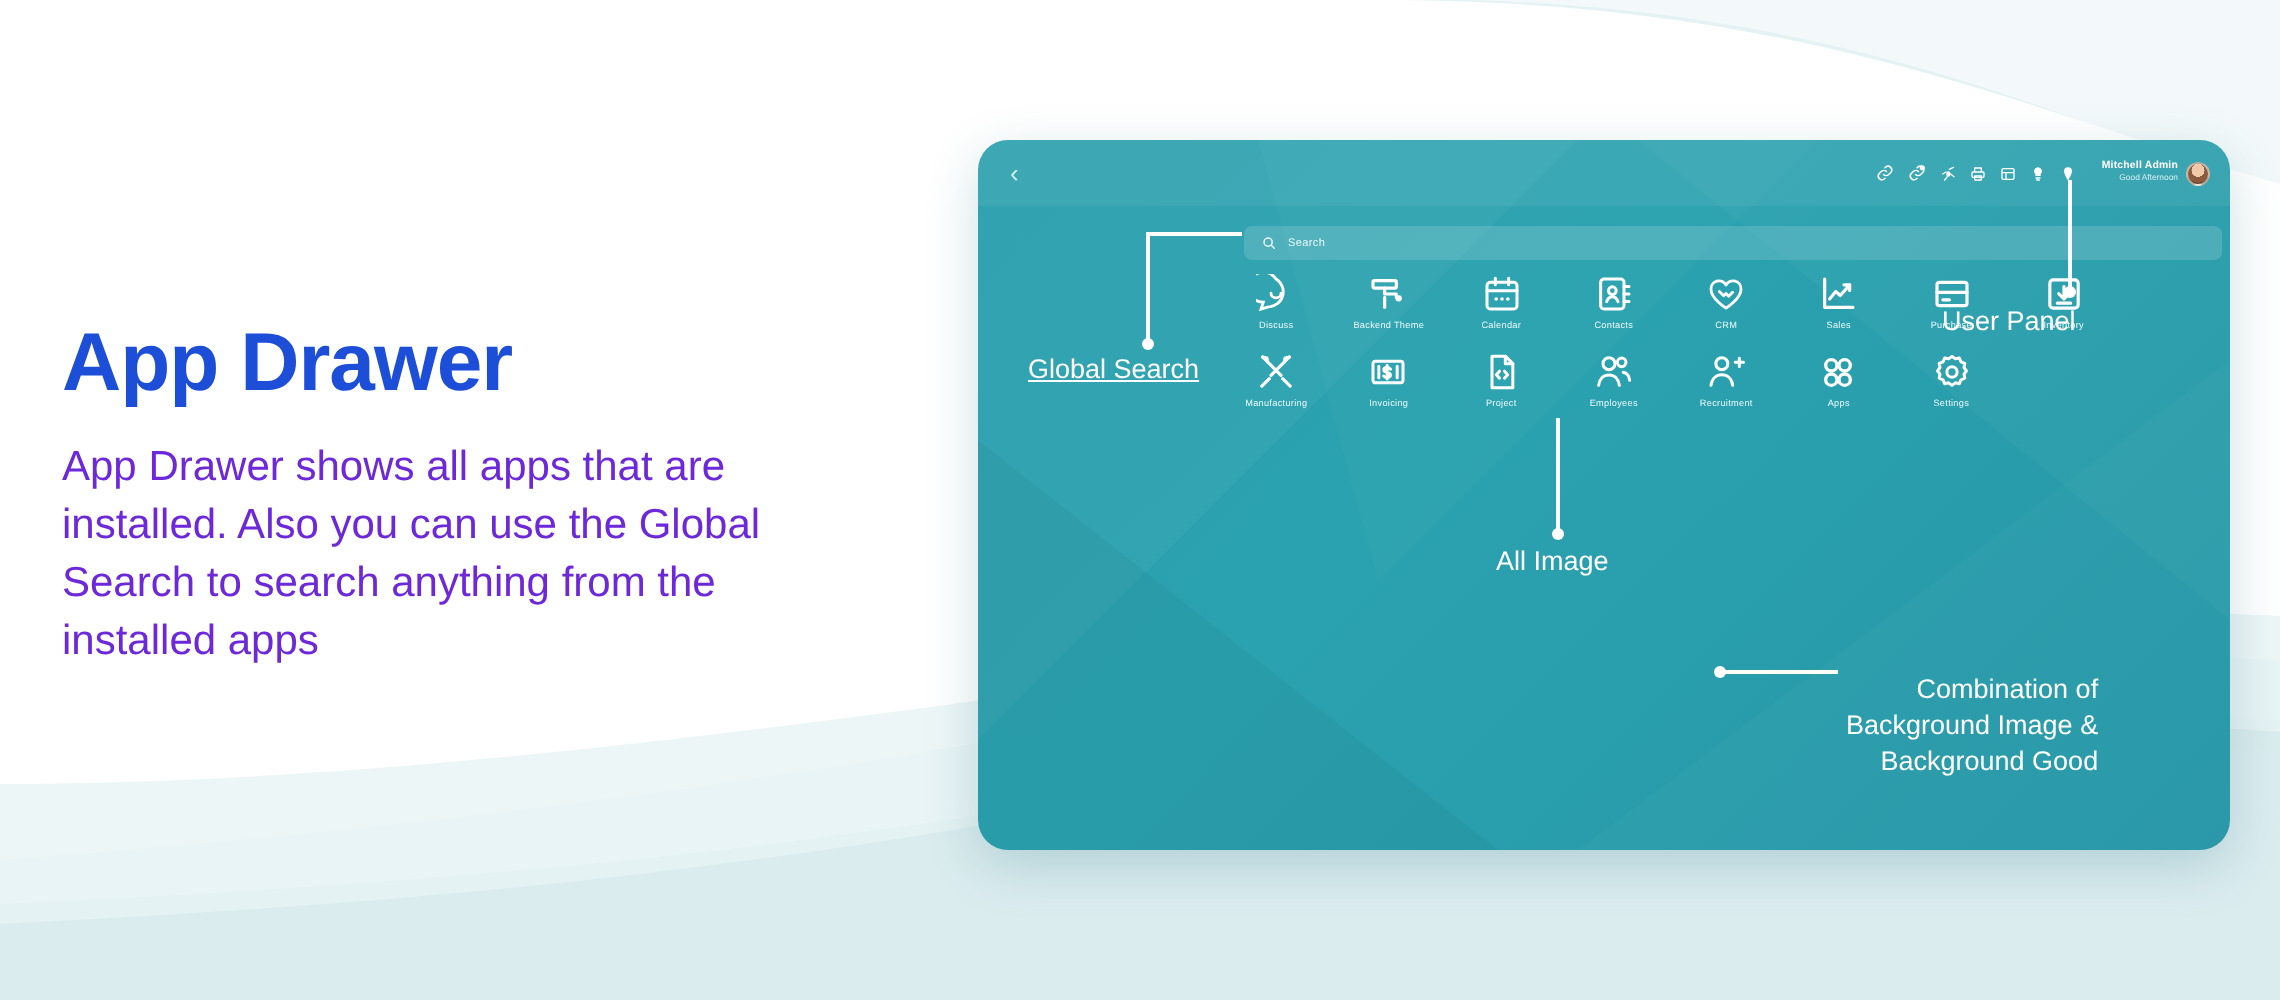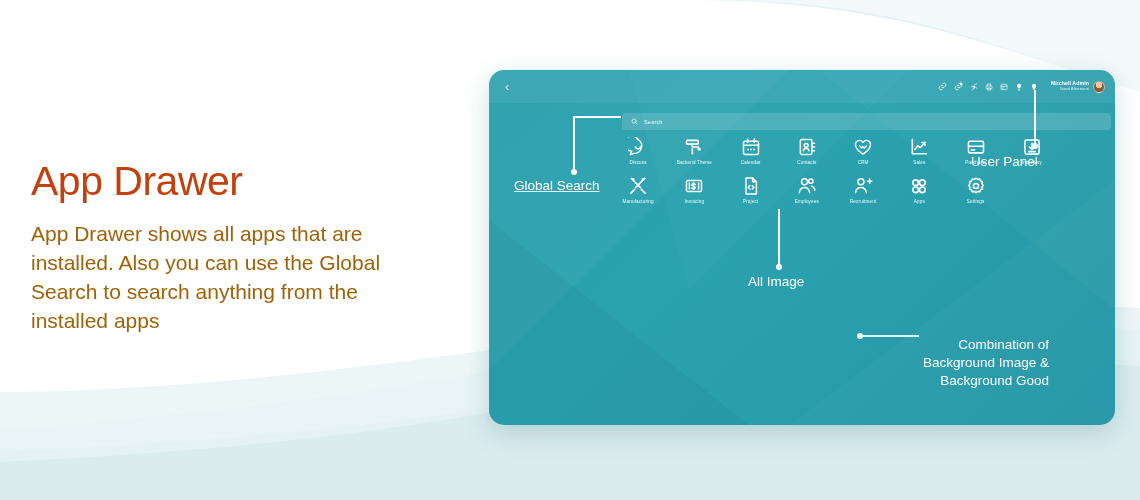--- a/index.html
+++ b/index.html
@@ -9,25 +9,25 @@
     background:#ffffff;
     position:relative;
     overflow:hidden;
   }
   
   .bg-waves { position:absolute; inset:0; z-index:0; pointer-events:none; }
 
   
   .left-copy { position:absolute; left:31px; top:160px; width:420px; z-index:3; }
   .headline {
-    font-size:41px; font-weight:normal; color:#c2410c;
+    font-size:41px; font-weight:bold; color:#1d4ed8;
     letter-spacing:-0.5px; line-height:1.05;
   }
   .body-copy {
-    margin-top:17px; font-size:21px; line-height:1.38; color:#a16207;
+    margin-top:17px; font-size:21px; line-height:1.38; color:#6d28d9;
     max-width:370px;
   }
 
   
   .panel {
     position:absolute; left:489px; top:70px; width:626px; height:355px;
     border-radius:15px; overflow:hidden; z-index:4;
     background:linear-gradient(135deg,#2a9fae 0%,#2ba2b0 40%,#2596a6 100%);
     box-shadow:0 8px 26px rgba(30,110,125,.22);
   }

